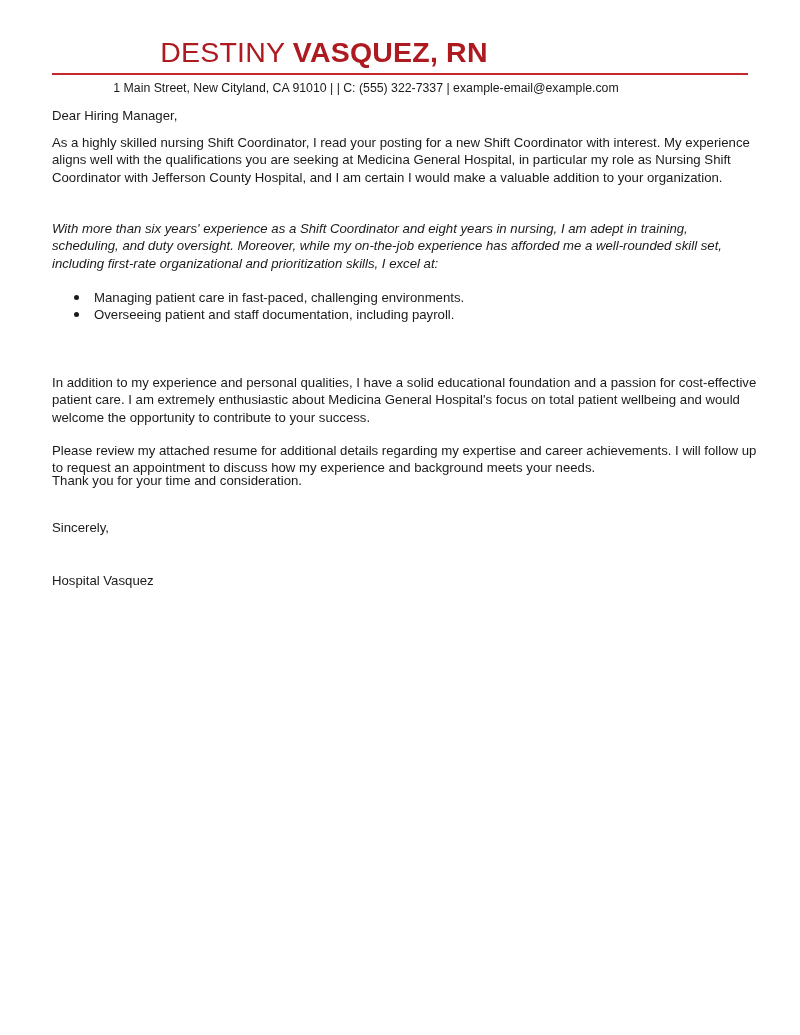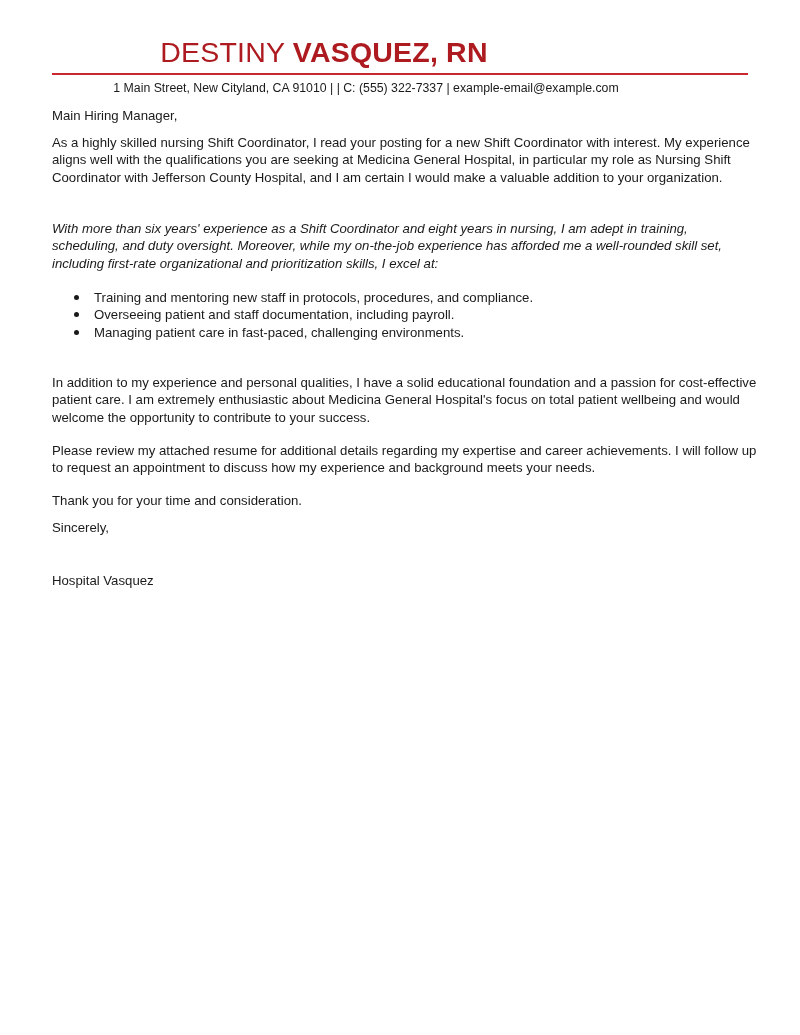--- a/index.html
+++ b/index.html
@@ -80,60 +80,56 @@
       position: absolute;
       left: 22px;
       top: 6px;
       width: 5px;
       height: 5px;
       border-radius: 50%;
       background: #1a1a1a;
     }
     .p3 { top: 374px; }
     .p4 { top: 442px; }
-    .p5 { top: 492px; }
+    .p5 { top: 472px; }
     .closing { top: 519px; }
     .signature { top: 572px; }
   </style>
 </head>
 <body>
 
 <div class="header-name">
   <span>DESTINY</span>
   <span class="last">VASQUEZ, RN</span>
 </div>
 
 <div class="rule"></div>
 
 <div class="contact">1 Main Street, New Cityland, CA 91010 | | C: (555) 322-7337 | example-email@example.com</div>
 
 <div class="body-text salutation">
-  <p>Main Hiring Manager,</p>
+  <p>Dear Hiring Manager,</p>
 </div>
 
 <div class="body-text p1">
   <p>As a highly skilled nursing Shift Coordinator, I read your posting for a new Shift Coordinator with interest. My experience aligns well with the qualifications you are seeking at Medicina General Hospital, in particular my role as Nursing Shift Coordinator with Jefferson County Hospital, and I am certain I would make a valuable addition to your organization.</p>
 </div>
 
 <div class="body-text p2">
   <p>With more than six years' experience as a Shift Coordinator and eight years in nursing, I am adept in training, scheduling, and duty oversight. Moreover, while my on-the-job experience has afforded me a well-rounded skill set, including first-rate organizational and prioritization skills, I excel at:</p>
 </div>
 
 <ul class="bullets">
   <li>
     <span class="dot"></span>
-    <span>Training and mentoring new staff in protocols, procedures, and compliance.</span>
+    <span>Managing patient care in fast-paced, challenging environments.</span>
   </li>
   <li>
     <span class="dot"></span>
     <span>Overseeing patient and staff documentation, including payroll.</span>
-  </li>
-  <li>
-    <span class="dot"></span>
-    <span>Managing patient care in fast-paced, challenging environments.</span>
   </li>
 </ul>
 
 <div class="body-text p3">
   <p>In addition to my experience and personal qualities, I have a solid educational foundation and a passion for cost-effective patient care. I am extremely enthusiastic about Medicina General Hospital's focus on total patient wellbeing and would welcome the opportunity to contribute to your success.</p>
 </div>
 
 <div class="body-text p4">
   <p>Please review my attached resume for additional details regarding my expertise and career achievements. I will follow up to request an appointment to discuss how my experience and background meets your needs.</p>
 </div>

